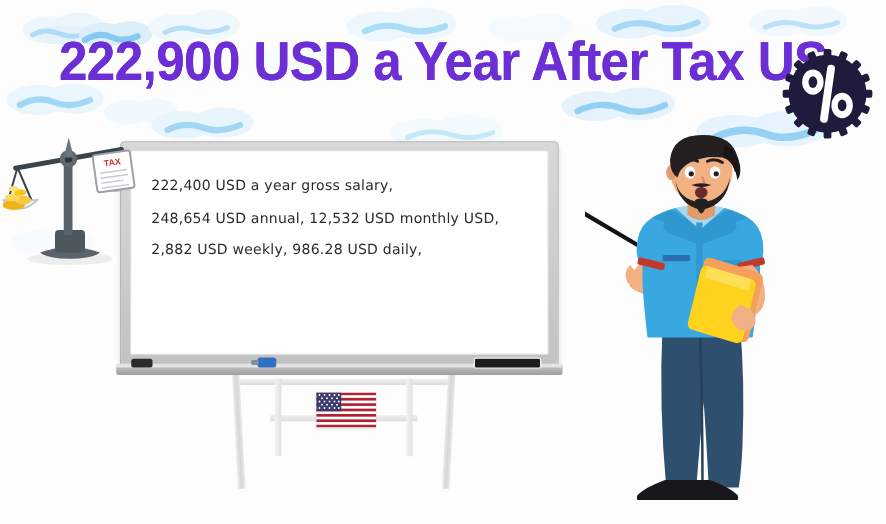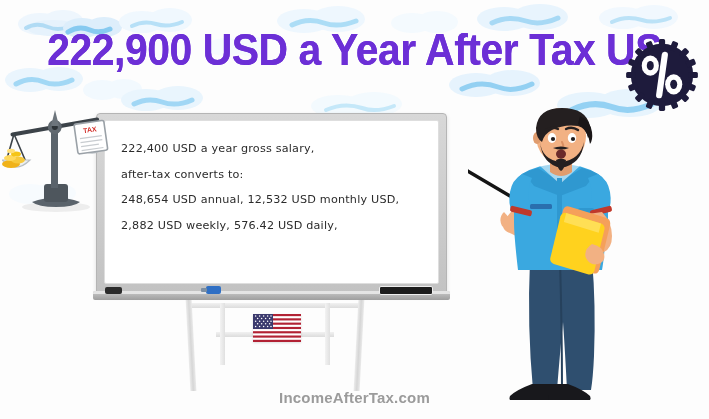--- a/index.html
+++ b/index.html
@@ -335,23 +335,22 @@
           <line x1="78" y1="43" x2="100" y2="43"></line>
         </g>
       </g>
     </svg>
   </div>
 
   <div class="board-outer">
     <div class="board-inner">
       <div class="board-text">
         <div>222,400 USD a year gross salary,</div>
-        <div>after-tax converts to:</div>
         <div>248,654 USD annual, 12,532 USD monthly USD,</div>
-        <div>2,882 USD weekly, 576.42 USD daily,</div>
+        <div>2,882 USD weekly, 986.28 USD daily,</div>
       </div>
     </div>
   </div>
 
   <div class="stand">
     <div class="crossbar top"></div>
     <div class="crossbar mid"></div>
     <div class="leg l"></div>
     <div class="leg r"></div>
     <div class="leg-inner l"></div>
@@ -468,17 +467,14 @@
       <path d="M94 34 q3 6 -1 8" stroke="#d98f62" stroke-width="2" fill="none" stroke-linecap="round"></path>
 
       <ellipse cx="93" cy="46" rx="5" ry="4.5" fill="#6b2b2b"></ellipse>
 
       <path d="M72 34 q2 22 21 26 q21 -4 23 -26 q-4 18 -23 20 q-19 -2 -21 -20z" fill="#241f20"></path>
       <path d="M85 40 q8 -3 16 0 q-8 3 -16 0z" fill="#241f20"></path>
       <path d="M88 52 q5 -3 10 0 q-2 10 -5 11 q-3 -1 -5 -11z" fill="#241f20"></path>
     </svg>
   </div>
 
-  <div class="footer">
-    <span>IncomeAfterTax.com</span>
-  </div>
 
 </div>
 
 </body></html>

